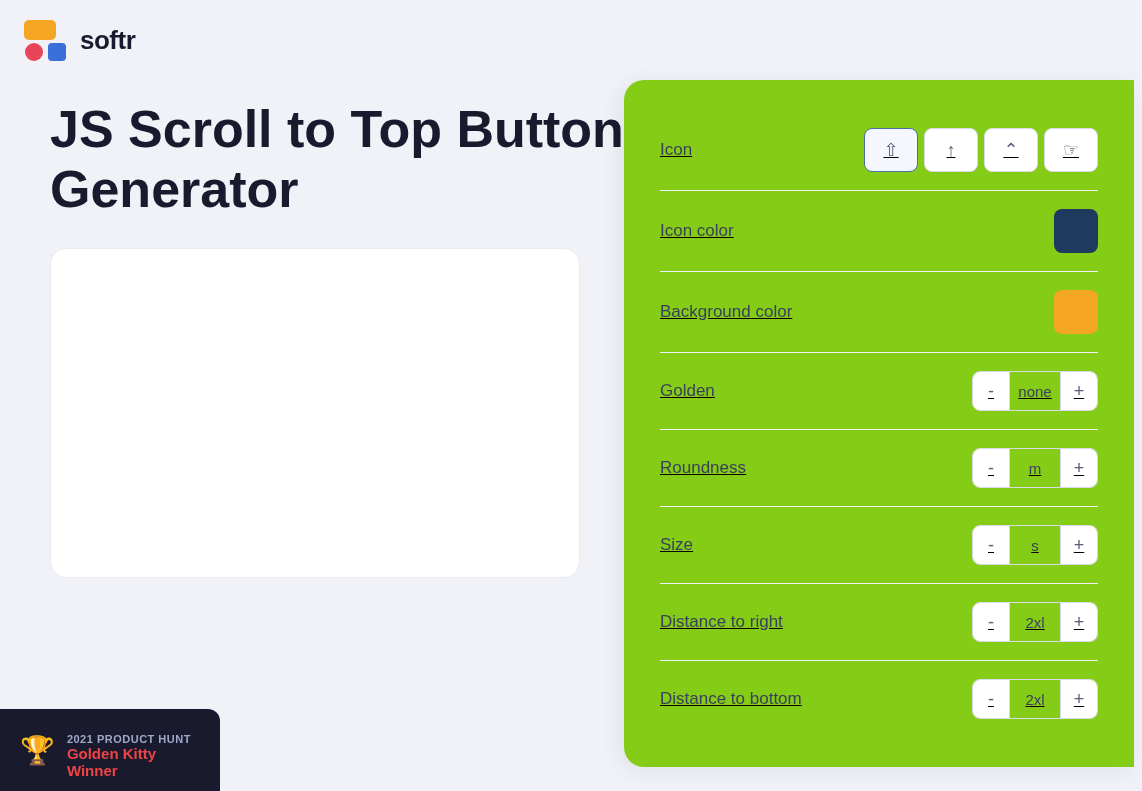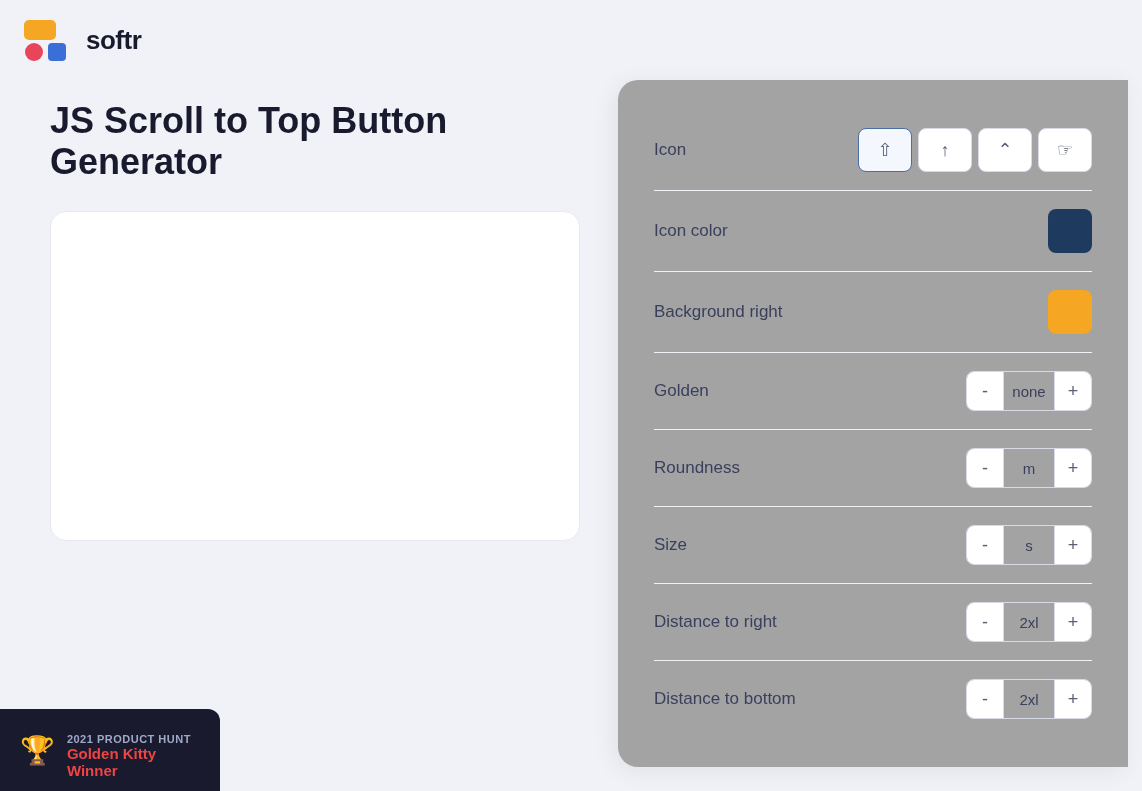--- a/index.html
+++ b/index.html
@@ -10,21 +10,21 @@
       width: 1142px;
       overflow: hidden;
       position: relative;
     }
 
     
     .header {
       padding: 18px 24px;
       display: flex;
       align-items: center;
-      gap: 10px;
+      gap: 4px;
     }
     .logo-icon {
       width: 52px;
       height: 44px;
       position: relative;
       flex-shrink: 0;
     }
     .logo-text {
       font-size: 26px;
       font-weight: 600;
@@ -39,46 +39,47 @@
       gap: 40px;
       position: relative;
     }
 
     .left-panel {
       flex: 1;
       max-width: 580px;
     }
 
     .page-title {
-      font-size: 36px;
+      font-size: 52px;
       font-weight: 800;
       color: #1a1a2e;
       line-height: 1.15;
       margin-bottom: 28px;
     }
 
     .preview-box {
       background: #fff;
       border-radius: 16px;
       border: 1px solid #e8eaf0;
       height: 330px;
       width: 530px;
     }
 
     
     .right-panel {
       position: absolute;
-      right: 14px;
+      right: 8px;
       top: 0;
       width: 510px;
-      background: #a3a3a3;
+      background: #84cc16;
       border-radius: 20px 0 0 20px;
       padding: 30px 36px;
       box-shadow: -4px 4px 24px rgba(0,0,0,0.07);
       min-height: 530px;
+      text-decoration: underline;
     }
 
     .settings-row {
       display: flex;
       align-items: center;
       justify-content: space-between;
       padding: 18px 0;
       border-bottom: 1px solid #f0f2f7;
     }
     .settings-row:last-child {
@@ -248,21 +249,21 @@
 
     <div class="settings-row">
       <span class="settings-label">Icon color</span>
       <div class="settings-control">
         <button class="color-swatch" style="background-color: #1e3a5f; width:44px; height:44px; border-radius:8px; border:none; cursor:pointer;">
         </button>
       </div>
     </div>
 
     <div class="settings-row">
-      <span class="settings-label">Background right</span>
+      <span class="settings-label">Background color</span>
       <div class="settings-control">
         <button class="color-swatch" style="background-color: #f5a623; width:44px; height:44px; border-radius:8px; border:none; cursor:pointer;">
         </button>
       </div>
     </div>
 
     <div class="settings-row">
       <span class="settings-label">Golden</span>
       <div class="settings-control">
         <div class="stepper">

